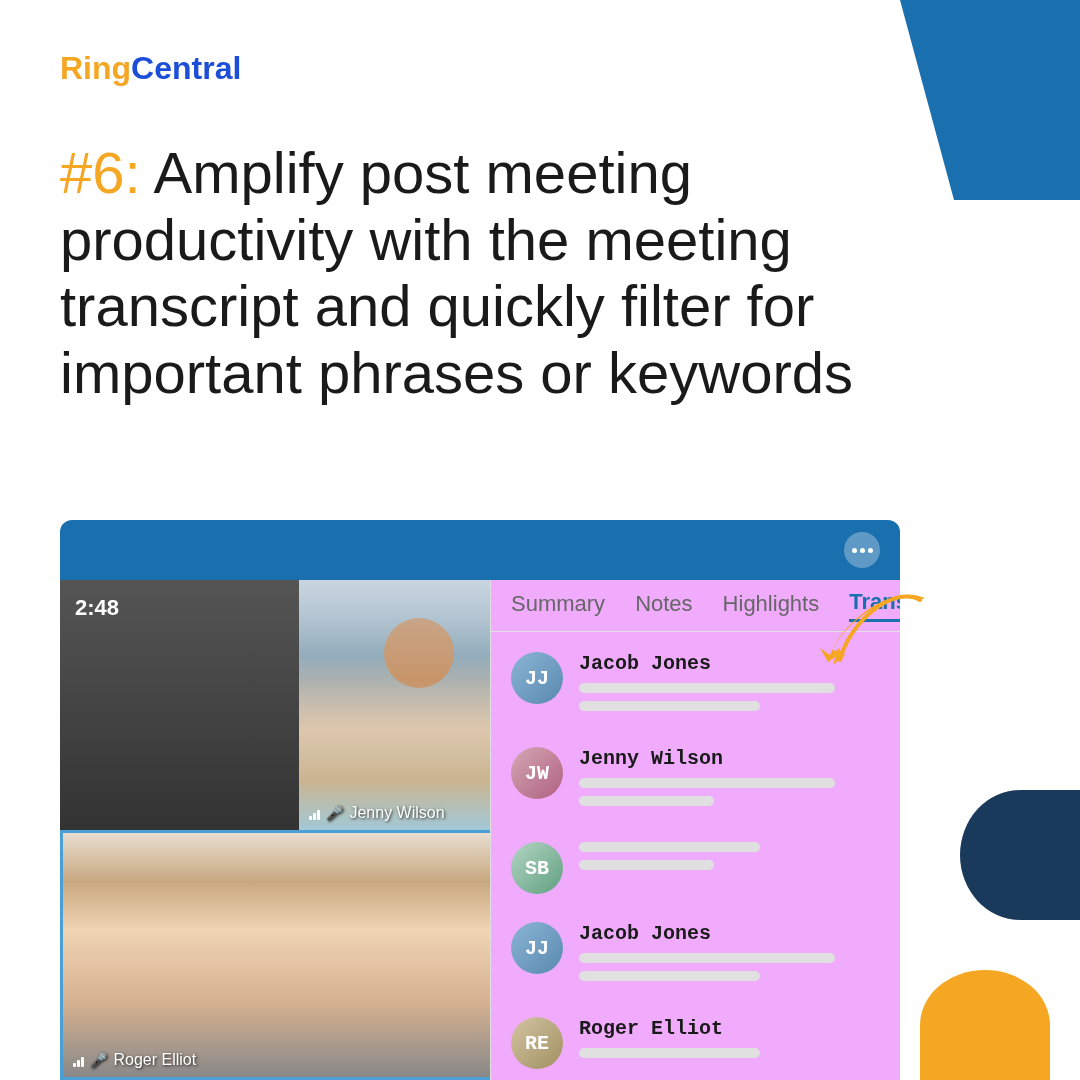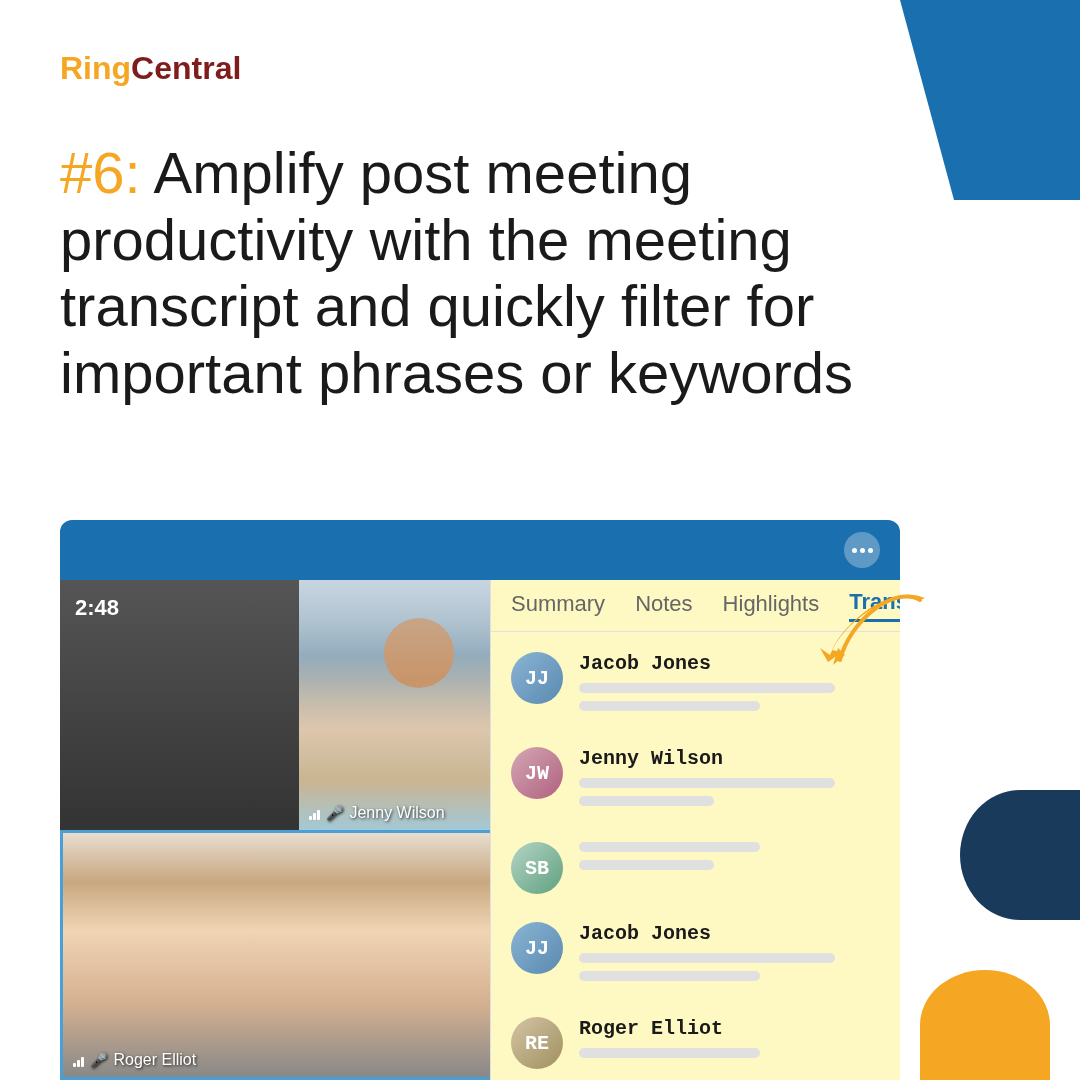--- a/index.html
+++ b/index.html
@@ -56,21 +56,21 @@
       align-items: center;
       font-size: 32px;
       font-weight: bold;
     }
 
     .logo-ring {
       color: #f5a623;
     }
 
     .logo-central {
-      color: #7f1d1d;
+      color: #1d4ed8;
     }
 
     
     .title-area {
       position: absolute;
       top: 140px;
       left: 60px;
       right: 220px;
     }
 
@@ -252,21 +252,21 @@
       border-radius: 1px;
     }
 
     
     .transcript-panel {
       position: absolute;
       top: 60px;
       left: 490px;
       right: 180px;
       bottom: 0;
-      background: #fef9c3;
+      background: #f0abfc;
       border-left: 1px solid #e0e0e0;
       overflow: hidden;
     }
 
     .tabs-bar {
       display: flex;
       align-items: center;
       padding: 0 20px;
       border-bottom: 1px solid #e0e0e0;
       height: 52px;

